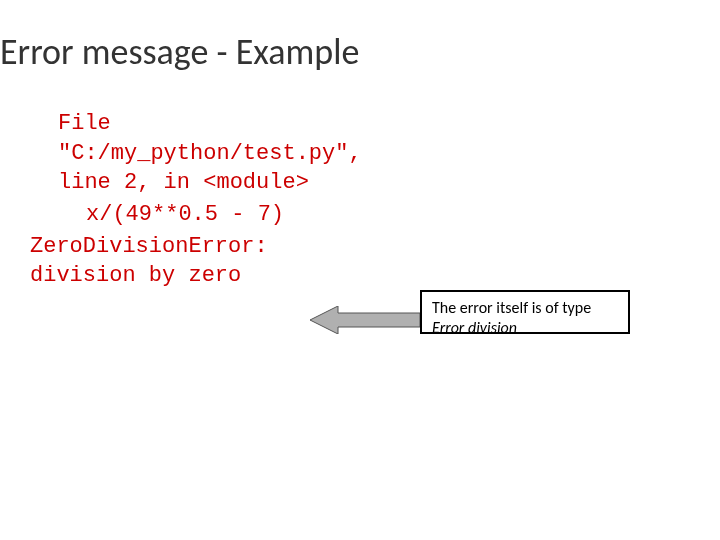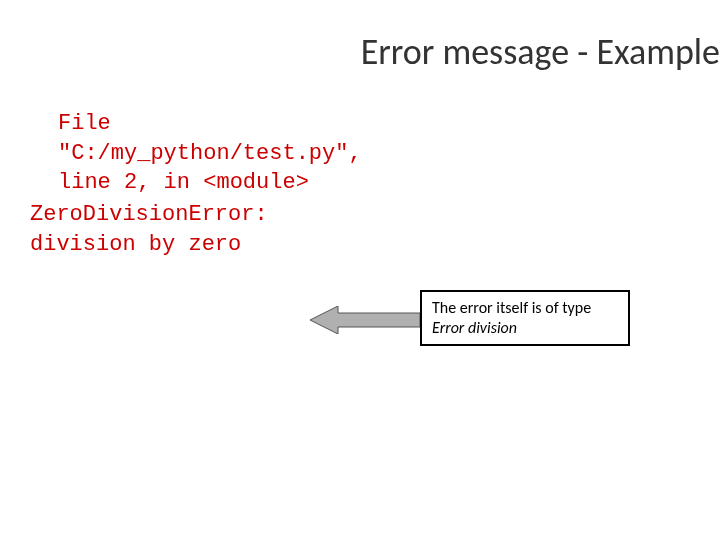--- a/index.html
+++ b/index.html
@@ -9,21 +9,21 @@
     }
     body {
       width: 720px;
       height: 540px;
       background: #ffffff;
       font-family: Calibri, Arial, sans-serif;
       position: relative;
       overflow: hidden;
     }
     .title {
-      text-align: right;
+      text-align: left;
       font-size: 36px;
       font-weight: 400;
       color: #333333;
       padding-top: 30px;
       padding-bottom: 35px;
     }
     .code-block {
       font-family: 'Courier New', Courier, monospace;
       color: #cc0000;
       font-size: 22px;
@@ -43,21 +43,21 @@
       margin-bottom: 2px;
     }
     .code-line-4 {
       margin-bottom: 18px;
     }
     .annotation-box {
       position: absolute;
       top: 290px;
       left: 420px;
       width: 210px;
-      height: 56px;
+      height: 44px;
       border: 2px solid #000000;
       background: #ffffff;
       padding: 6px 10px;
       font-family: Calibri, Arial, sans-serif;
       font-size: 16px;
       color: #000000;
       line-height: 1.25;
     }
     .annotation-italic {
       font-style: italic;
@@ -70,20 +70,21 @@
       height: 28px;
     }
   </style>
 </head>
 <body>
 
 <h1 class="title">Error message - Example</h1>
 
 <div class="code-block">
   <div class="code-line-2">File "C:/my_python/test.py", line 2, in &lt;module&gt;</div>
+  <div class="code-line-3">x/(49**0.5 - 7)</div>
   <div class="code-line-4">ZeroDivisionError: division by zero</div>
 </div>
 
 <svg class="arrow" viewBox="0 0 110 28">
   <polygon points="0,14 28,0 28,7 110,7 110,21 28,21 28,28" fill="#b0b0b0" stroke="#555555" stroke-width="1"></polygon>
 </svg>
 
 <div class="annotation-box">
   <span>The error itself is of type</span><br>
   <span class="annotation-italic">Error division</span>

